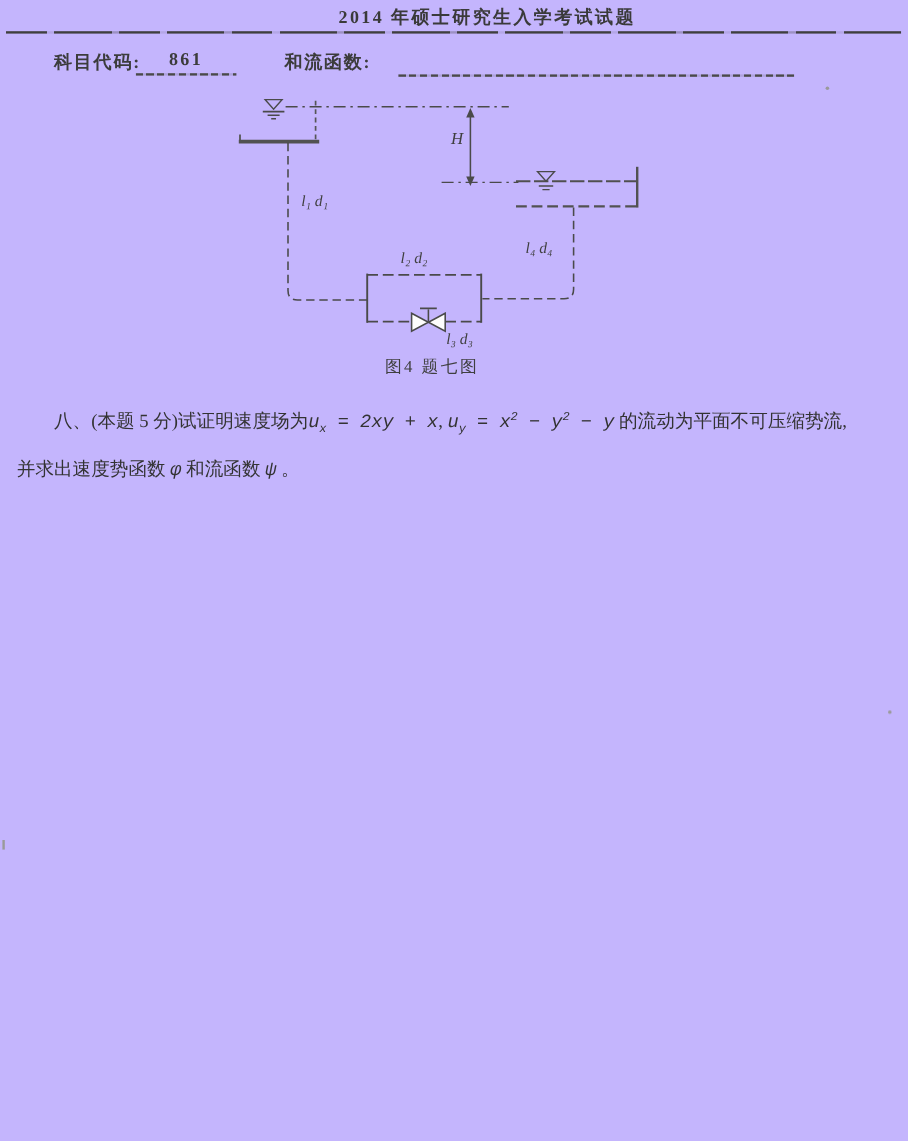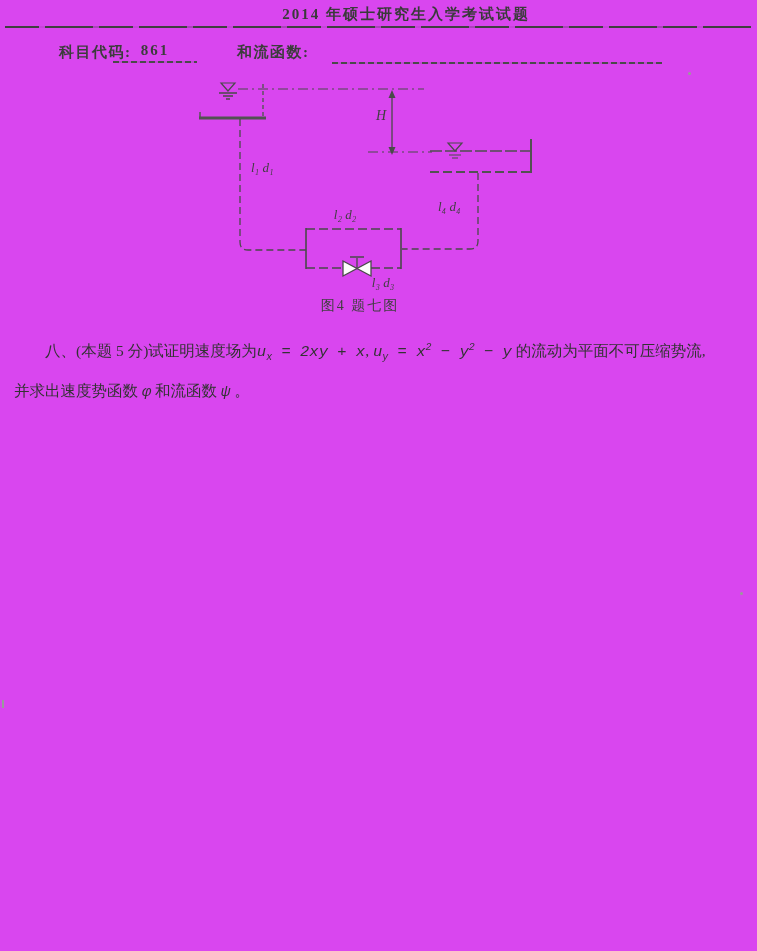--- a/index.html
+++ b/index.html
@@ -1,19 +1,19 @@
 <!DOCTYPE html>
 <html><head>
 <meta charset="utf-8">
 <style>
   html,body{margin:0;padding:0;background:#ffffff;}
   .page{
     position:relative;
     width:757px;height:951px;
-    background:#d946ef;
+    background:#c4b5fd;
     overflow:hidden;
     font-family:"Liberation Serif","DejaVu Serif",serif;
     color:#383838;
   }
   .scan{filter:blur(0.3px);}
   .title{
     position:absolute;top:5px;left:0;width:757px;
     text-align:center;padding-left:55px;box-sizing:border-box;
     font-size:15px;font-weight:bold;letter-spacing:2px;color:#3a3a3a;
     filter:blur(0.45px);
@@ -47,21 +47,21 @@
 </head>
 <body>
 
 <div class="page">
   <div class="scan">
 
     <div class="title">2014 年硕士研究生入学考试试题</div>
     <div class="rule1"></div>
 
     <div class="subject-row">
-      <span class="s-label" style="left:59px;top:1px;">科目代码:</span>
+      <span class="s-label" style="left:45px;top:1px;">科目代码:</span>
       <span class="s-val" style="left:116px;top:0;width:78px;letter-spacing:2px;">861</span>
       <div class="uline" style="left:113px;top:19px;width:84px;"></div>
       <span class="s-label" style="left:237px;top:1px;">和流函数:</span>
       <div class="uline" style="left:332px;top:20px;width:330px;"></div>
     </div>
 
     <svg class="diagram" viewBox="185 75 360 245">
 
       <g>
         <path d="M200,112 V118" stroke="#555" stroke-width="1.5" fill="none"></path>

